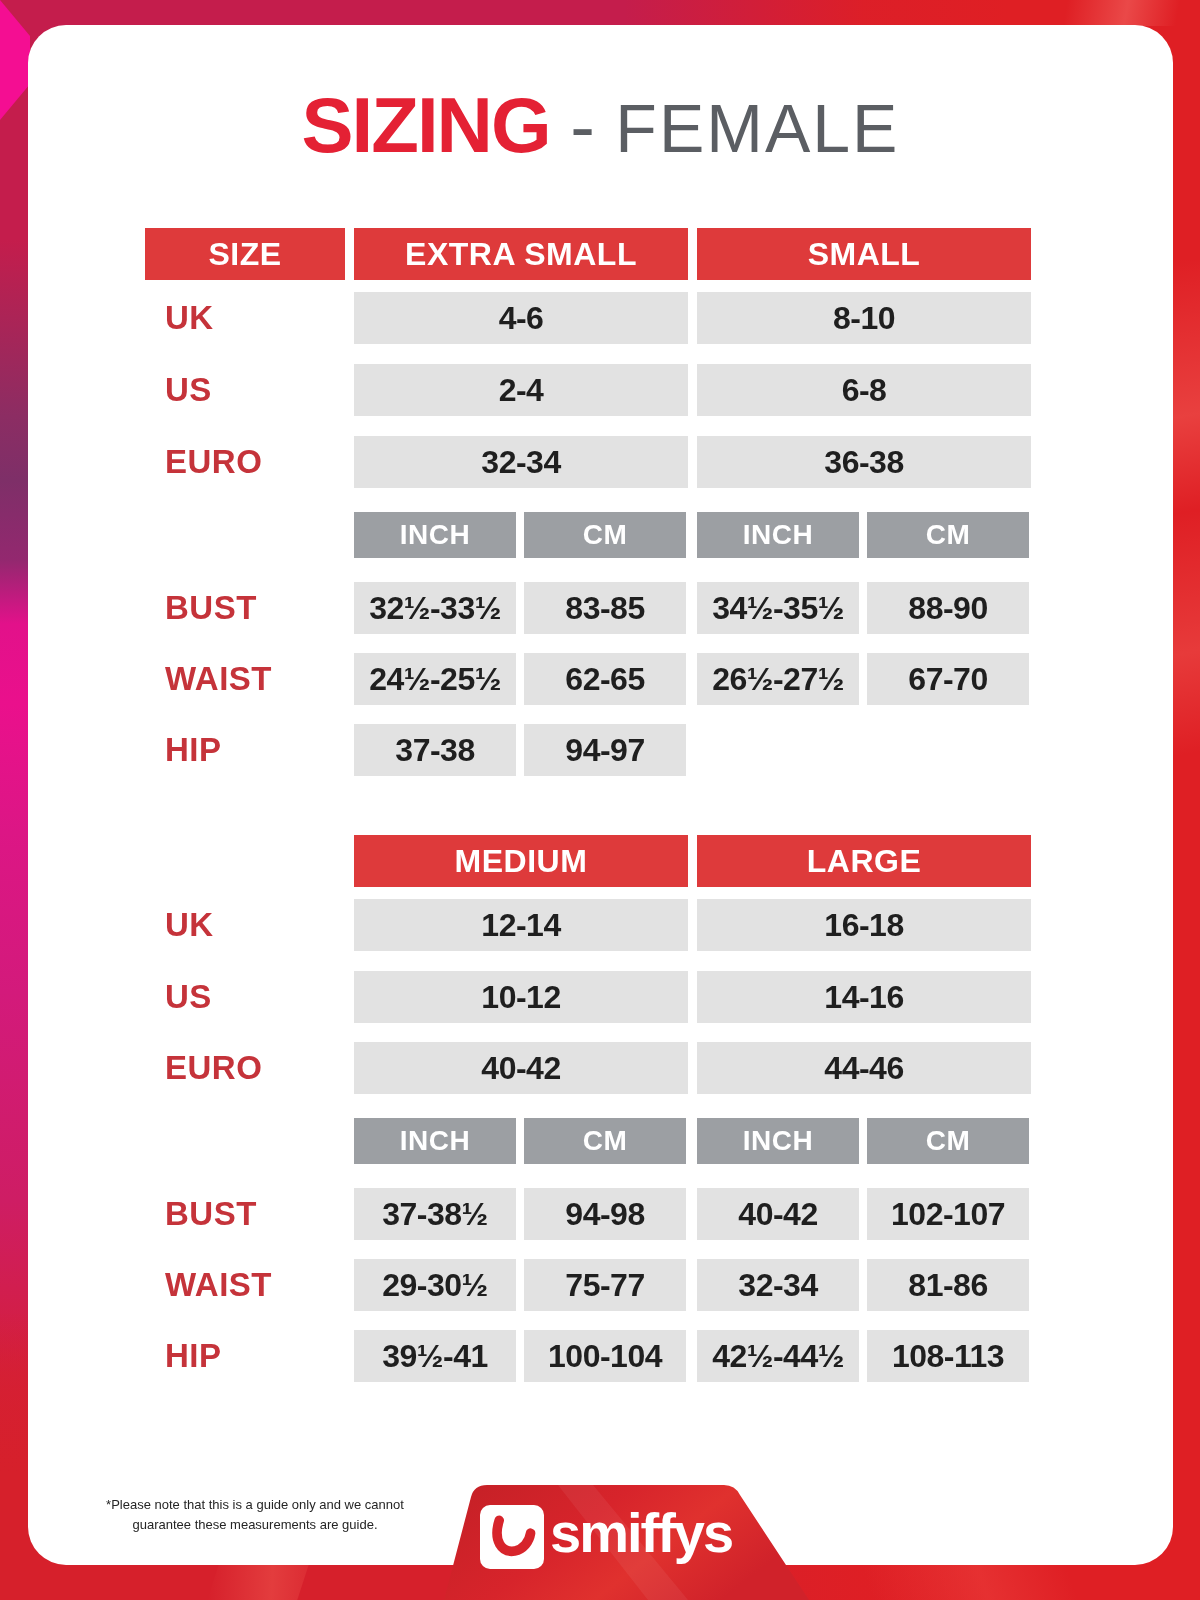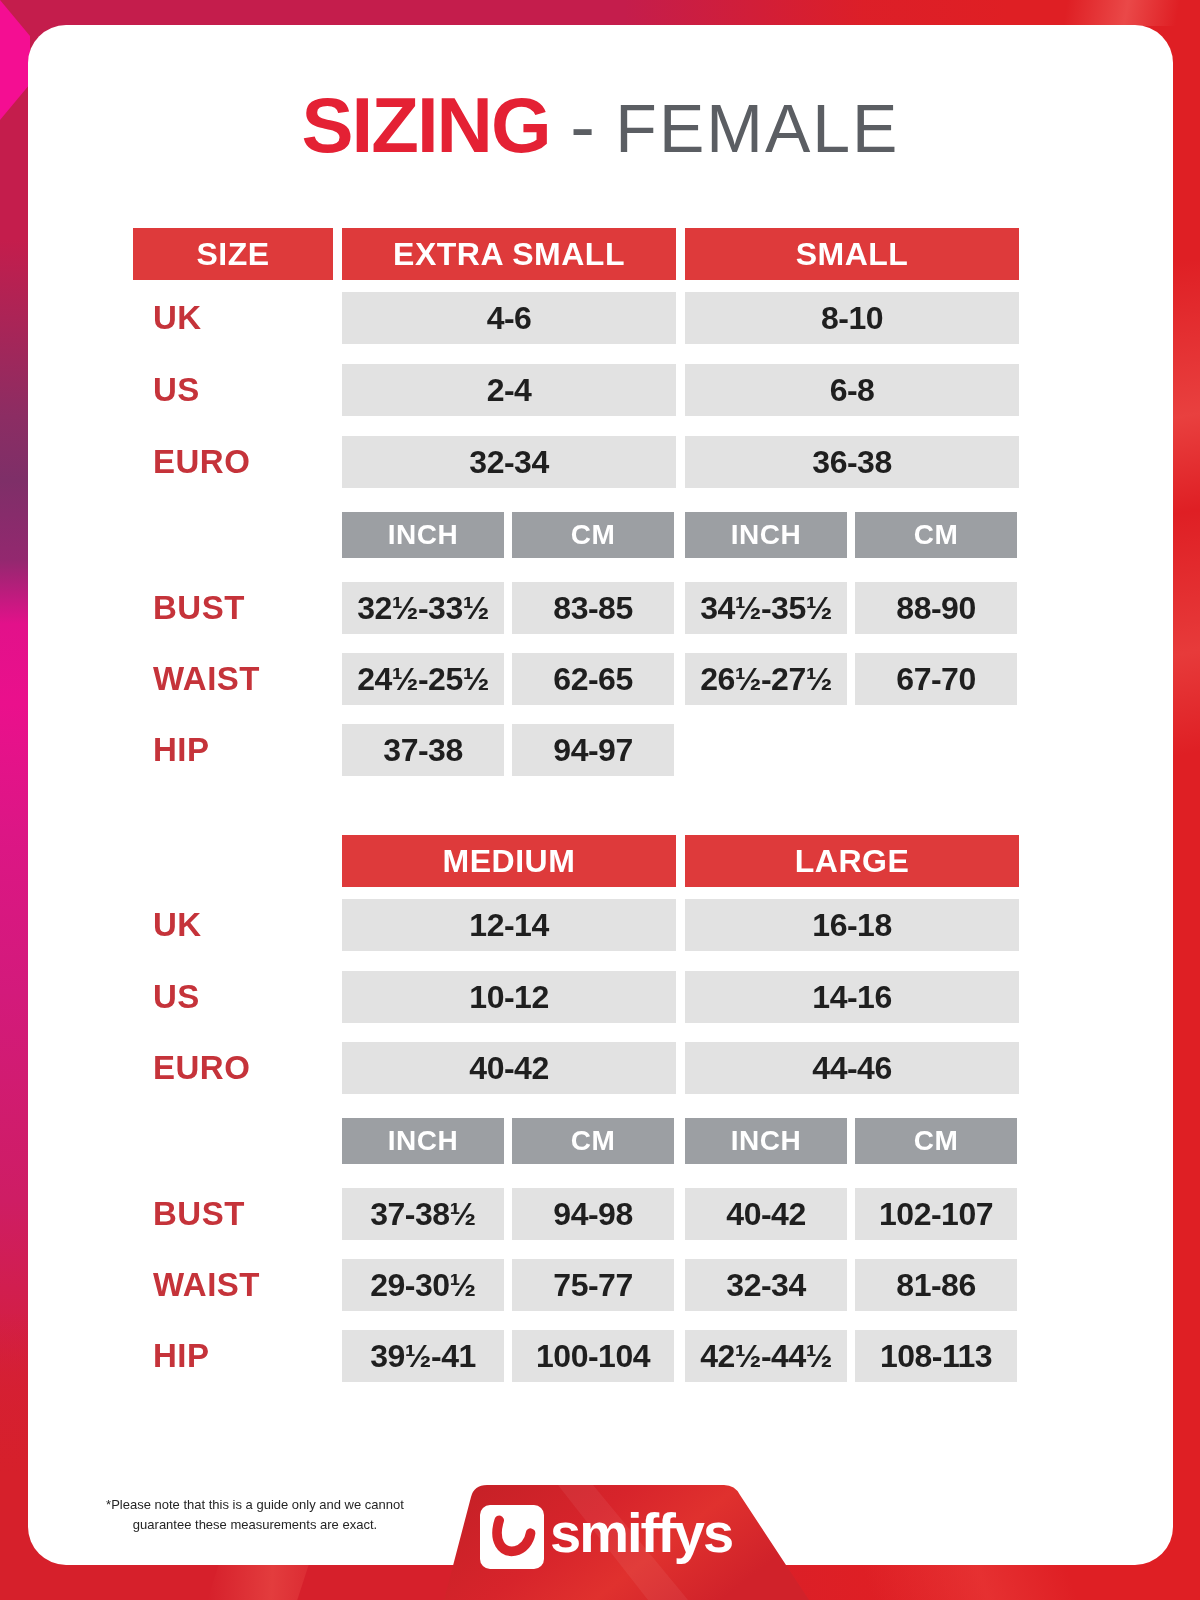--- a/index.html
+++ b/index.html
@@ -18,21 +18,21 @@
   .streak4{right:0;top:0;width:300px;height:26px;background:linear-gradient(100deg, rgba(255,255,255,0) 55%, rgba(255,150,140,.35) 75%, rgba(255,255,255,0) 92%);}
   .streak5{right:0;top:260px;width:27px;height:560px;background:linear-gradient(170deg, rgba(255,130,120,0) 0%, rgba(255,140,125,.3) 28%, rgba(255,130,120,0) 45%, rgba(255,140,125,.25) 70%, rgba(255,130,120,0) 88%);}
 
   .card{position:absolute;left:28px;top:25px;width:1145px;height:1540px;background:#FFFFFF;border-radius:38px;}
 
   .title{position:absolute;left:28px;top:86px;width:1145px;text-align:center;white-space:nowrap;line-height:1;}
   .title .t-red{color:#E42134;font-weight:bold;font-size:78px;letter-spacing:-2px;}
   .title .t-sep{color:#5B5E63;font-weight:400;font-size:74px;letter-spacing:0;}
   .title .t-gray{color:#5B5E63;font-weight:400;font-size:68px;letter-spacing:2px;}
 
-  .sizing-table{position:absolute;left:133px;width:886px;}
+  .sizing-table{position:absolute;left:145px;width:886px;}
   .table-1{top:228px;}
   .table-2{top:835px;}
   .t-row{display:grid;grid-template-columns:200px 334px 334px;column-gap:9px;height:52px;}
   .t-row.units{height:46px;}
   .mb12{margin-bottom:12px;} .mb19{margin-bottom:19px;} .mb20{margin-bottom:20px;} .mb24{margin-bottom:24px;}
   .hred{background:#DE3A3B;color:#FFFFFF;font-weight:bold;font-size:32px;display:flex;align-items:center;justify-content:center;letter-spacing:.5px;}
   .corner-empty{background:transparent;}
   .lbl{display:flex;align-items:center;padding-left:20px;color:#C5333A;font-weight:bold;font-size:33px;letter-spacing:.5px;}
   .gcell{background:#E2E2E2;color:#1F1F1F;font-weight:bold;font-size:32px;display:flex;align-items:center;justify-content:center;letter-spacing:-.5px;}
   .ucell{background:#9C9FA3;color:#FFFFFF;font-weight:bold;font-size:28px;display:flex;align-items:center;justify-content:center;letter-spacing:.5px;}
@@ -190,21 +190,21 @@
       </div>
       <div class="split">
         <div class="gcell">42½-44½</div>
         <div class="gcell">108-113</div>
       </div>
     </div>
   </div>
 
   <div class="disclaimer">
     <div>*Please note that this is a guide only and we cannot</div>
-    <div>guarantee these measurements are exact.</div>
+    <div>guarantee these measurements are guide.</div>
   </div>
 
   <div class="logo-tab">
     <svg class="tab-shape" width="378" height="117" viewBox="0 0 378 117">
       <defs>
         <linearGradient id="tabgrad" x1="0" y1="0" x2="1" y2="0.4">
           <stop offset="0" stop-color="#C32026"></stop>
           <stop offset="0.45" stop-color="#D7242B"></stop>
           <stop offset="0.7" stop-color="#E0312E"></stop>
           <stop offset="1" stop-color="#D0222A"></stop>

